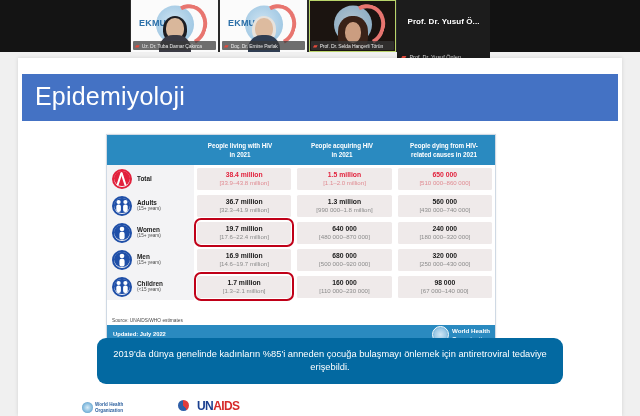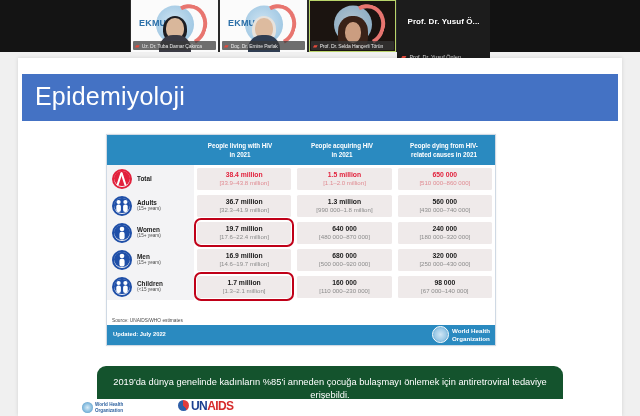--- a/index.html
+++ b/index.html
@@ -180,43 +180,43 @@
   }
   #who-logo .emblem{
     width:15px;height:15px;border-radius:50%;
     background:radial-gradient(circle at 50% 50%,#cfe6f5 0%,#9cc9e6 55%,#2a8ac0 100%);
     border:1px solid #ffffff;
   }
   #who-logo .wtxt{color:#ffffff;font-size:6.2px;font-weight:bold;line-height:1.15;}
 
   
   #caption{
-    position:absolute;left:79px;top:308px;width:466px;height:46px;
-    background:#14532d;border-radius:9px;
+    position:absolute;left:79px;top:280px;width:466px;height:46px;
+    background:#0369a1;border-radius:9px;
     display:flex;align-items:center;justify-content:center;
     padding:0 14px;box-sizing:border-box;
   }
   #caption-text{
     color:#ffffff;font-size:9.3px;line-height:1.45;text-align:center;
   }
 
   
   #bottom-bar{
     position:absolute;left:18px;top:399px;width:604px;height:17px;background:#ffffff;
   }
   #logo-who-small{
     position:absolute;left:64px;top:3px;display:flex;align-items:center;gap:2px;
   }
   #logo-who-small .emblem{
     width:11px;height:11px;border-radius:50%;
     background:radial-gradient(circle at 50% 50%,#d8ecf8 0%,#7fb8dc 60%,#2f6fa8 100%);
   }
   #logo-who-small .wtxt{color:#2b5f9e;font-size:4.6px;font-weight:bold;line-height:1.1;}
   #logo-unaids{
-    position:absolute;left:160px;top:1px;display:flex;align-items:flex-start;gap:2px;
+    position:absolute;left:160px;top:1px;display:flex;align-items:flex-start;gap:8px;
   }
   #logo-unaids .mark{
     width:11px;height:11px;border-radius:50%;
     background:conic-gradient(#e23b3b 0 40%,#2f5fa8 40% 100%);
   }
   #logo-unaids .utxt{
     font-size:12px;font-weight:bold;letter-spacing:-.6px;line-height:1;
   }
   #logo-unaids .un{color:#1b3f8f;} #logo-unaids .aids{color:#d62a2a;}
 

